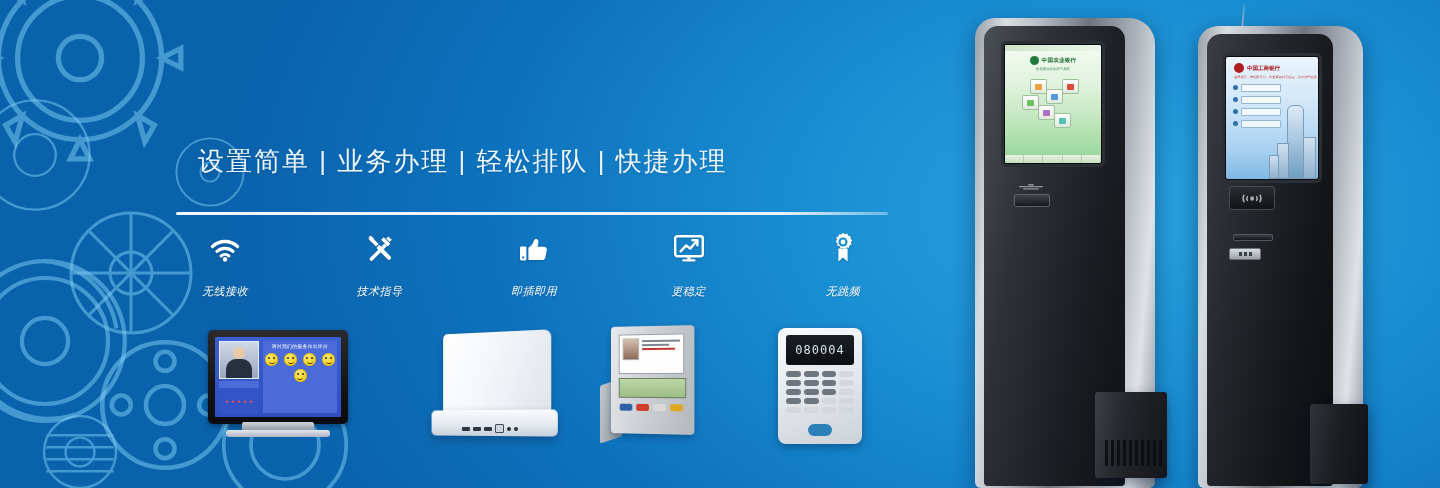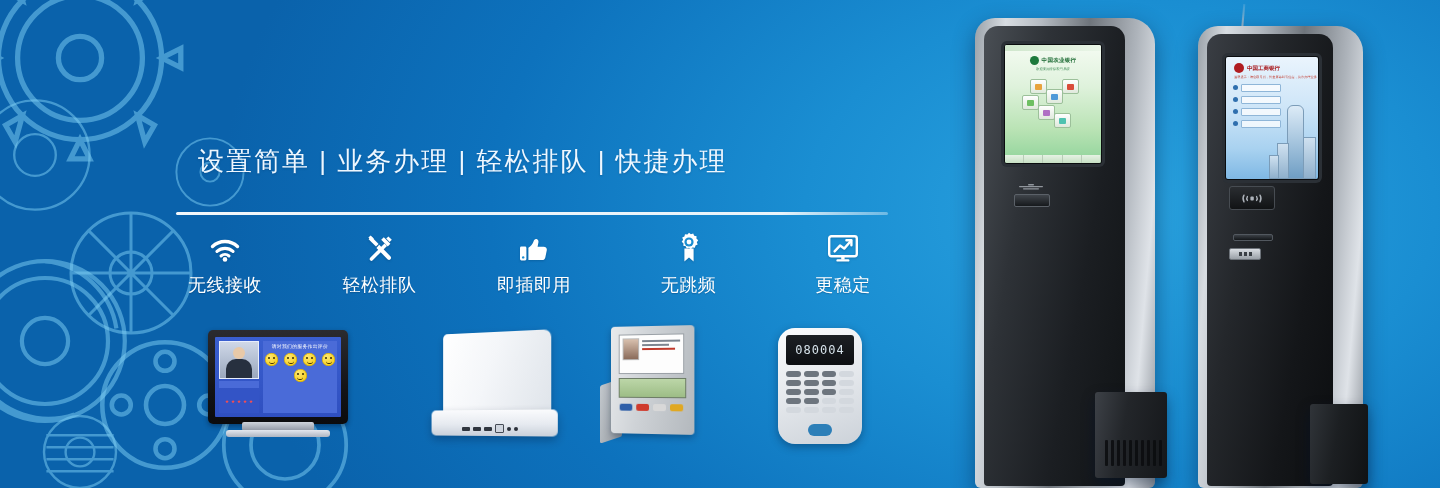--- a/index.html
+++ b/index.html
@@ -40,22 +40,23 @@
   }
   
   .features{
     position:absolute;left:176px;top:228px;width:716px;height:62px;
     display:flex;justify-content:space-between;align-items:flex-start;
   }
   .feature{width:98px;display:flex;flex-direction:column;align-items:center;}
   .feature .ico{height:34px;display:flex;align-items:flex-end;justify-content:center;}
   .feature .ico svg{display:block;filter:drop-shadow(0 1px 1px rgba(0,40,80,.25));}
   .feature .cap{
-    margin-top:11px;font-size:18px;color:#ffffff;letter-spacing:.5px;white-space:nowrap;
+    margin-top:22px;font-size:11px;color:#ffffff;letter-spacing:.5px;white-space:nowrap;
     text-shadow:0 1px 1px rgba(0,40,80,.3);
+    font-style:italic;
   }
   
   .products{position:absolute;left:0;top:316px;width:900px;height:140px;}
   .prod{position:absolute;}
 
   
   .mon{left:208px;top:14px;width:140px;height:112px;}
   .mon-bez{
     position:absolute;left:0;top:0;width:140px;height:94px;
     background:linear-gradient(180deg,#2b2b2f 0%,#141417 60%,#0b0b0d 100%);
@@ -150,21 +151,21 @@
     position:absolute;left:0;top:56px;width:22px;height:58px;
     background:linear-gradient(100deg,#c3c8cd,#8f959b);
     transform:skewY(-18deg);border-radius:2px;
   }
 
   
   .kpd{left:778px;top:12px;width:84px;height:116px;}
   .kpd-body{
     position:absolute;left:0;top:0;width:84px;height:116px;
     background:linear-gradient(160deg,#fbfcfd 0%,#e7eaee 45%,#ccd2d9 100%);
-    border-radius:17px;box-shadow:0 3px 8px rgba(0,25,55,.38);
+    border-radius:8px;box-shadow:0 3px 8px rgba(0,25,55,.38);
   }
   .kpd-lcd{
     position:absolute;left:8px;top:7px;width:68px;height:30px;
     background:linear-gradient(180deg,#1c2024,#0d0f12);border-radius:3px;
     display:flex;align-items:center;justify-content:center;
   }
   .kpd-num{
     font-family:"DejaVu Sans Mono","Liberation Mono",monospace;
     font-size:12px;letter-spacing:1px;color:#d6e2ea;
   }
@@ -407,63 +408,63 @@
             <path d="M22.4 2.4 l3.4 3.4 -2.2 2.2 -3.4 -3.4z"></path>
             <path d="M10.6 4.2 a5.6 5.6 0 0 0 -7.2 7 l3.4 -1.2 2 2 -1.2 3.4 a5.6 5.6 0 0 0 7 -7.2z" opacity="0"></path>
             <path d="M23.6 24.2 L9.6 10.2 l2.4 -2.6 L26 21.6 a1.8 1.8 0 0 1 0 2.6 a1.8 1.8 0 0 1 -2.4 0z" opacity="0"></path>
             <path d="M9.2 3.4 L3.6 9 l2.4 2.4 5.6 -5.6z" opacity="0"></path>
             <path d="M5.2 2.6 l7.4 7.4 -2.6 2.6 -7.4 -7.4z"></path>
             <path d="M2.4 3.6 l2.2 -2.2 3.2 3.2 -2.2 2.2z"></path>
             <path d="M13.2 10.8 L24.6 22.6 a2 2 0 0 1 -2.8 2.8 L10.4 14z"></path>
           </g>
         </svg>
       </span>
-      <span class="cap">轻松排队</span>
+      <span class="cap">技术指导</span>
     </div>
 
 
 
     <div class="feature">
       <span class="ico">
         <svg width="30" height="24" viewBox="0 0 30 24">
           <g fill="#ffffff">
             <rect x="1" y="8.5" width="6.4" height="14" rx="1.4"></rect>
             <circle cx="4.2" cy="19.4" r="1.2" fill="#1b8ed1"></circle>
             <path d="M9.4 9.8 c2.4 -1.4 4.4 -3.8 5.1 -6.2 C15 1.6 16.2 0.6 17.6 1 c1.5 .4 2.1 2 1.8 3.6 l-.8 4.1 h6.1 c2.1 0 3.5 1.6 3.1 3.6 l-1.5 7.2 c-.3 1.6 -1.6 2.6 -3.2 2.6 H9.4z"></path>
           </g>
         </svg>
       </span>
       <span class="cap">即插即用</span>
+    </div>
+
+    <div class="feature">
+      <span class="ico">
+        <svg width="30" height="27" viewBox="0 0 30 27">
+          <rect x="1.2" y="1.2" width="27.6" height="20" rx="2.2" fill="none" stroke="#ffffff" stroke-width="2.4"></rect>
+          <path d="M6.6 16.4 L12 10.6 L16.2 13.6 L23 5.8" fill="none" stroke="#ffffff" stroke-width="2.4" stroke-linecap="round" stroke-linejoin="round"></path>
+          <path d="M18.4 5.2 h5 v5" fill="none" stroke="#ffffff" stroke-width="2.4" stroke-linecap="round" stroke-linejoin="round"></path>
+          <rect x="13.2" y="21.2" width="3.4" height="3.4" fill="#ffffff"></rect>
+          <rect x="8.4" y="24.2" width="13" height="2.4" rx="1.2" fill="#ffffff"></rect>
+        </svg>
+      </span>
+      <span class="cap">更稳定</span>
     </div>
 
     <div class="feature">
       <span class="ico">
         <svg width="24" height="30" viewBox="0 0 24 30">
           <g fill="#ffffff">
             <path d="M12 .8 l1.9 1.5 2.3 -.7 1 2.2 2.4 .4 -.2 2.4 1.8 1.6 -1.4 2 .9 2.2 -2.2 1 -.6 2.3 -2.4 -.2 -1.7 1.7 -1.8 -1.5 -2.3 .7 -1 -2.2 -2.4 -.4 .2 -2.4 -1.8 -1.6 1.4 -2 -.9 -2.2 2.2 -1 .6 -2.3 2.4 .2z"></path>
             <circle cx="12" cy="10" r="4.6" fill="#1b8ed1"></circle>
             <circle cx="12" cy="10" r="2.4" fill="#ffffff"></circle>
             <path d="M7.4 16.6 L7.4 29.4 L12 25.6 L16.6 29.4 L16.6 16.6 z"></path>
           </g>
         </svg>
       </span>
       <span class="cap">无跳频</span>
-    </div>
-
-    <div class="feature">
-      <span class="ico">
-        <svg width="30" height="27" viewBox="0 0 30 27">
-          <rect x="1.2" y="1.2" width="27.6" height="20" rx="2.2" fill="none" stroke="#ffffff" stroke-width="2.4"></rect>
-          <path d="M6.6 16.4 L12 10.6 L16.2 13.6 L23 5.8" fill="none" stroke="#ffffff" stroke-width="2.4" stroke-linecap="round" stroke-linejoin="round"></path>
-          <path d="M18.4 5.2 h5 v5" fill="none" stroke="#ffffff" stroke-width="2.4" stroke-linecap="round" stroke-linejoin="round"></path>
-          <rect x="13.2" y="21.2" width="3.4" height="3.4" fill="#ffffff"></rect>
-          <rect x="8.4" y="24.2" width="13" height="2.4" rx="1.2" fill="#ffffff"></rect>
-        </svg>
-      </span>
-      <span class="cap">更稳定</span>
     </div>
   </div>
 
   <div class="products">
 
     <div class="prod mon">
       <div class="mon-bez">
         <div class="mon-scr">
           <div class="mon-left">
             <div class="mon-photo"></div>

